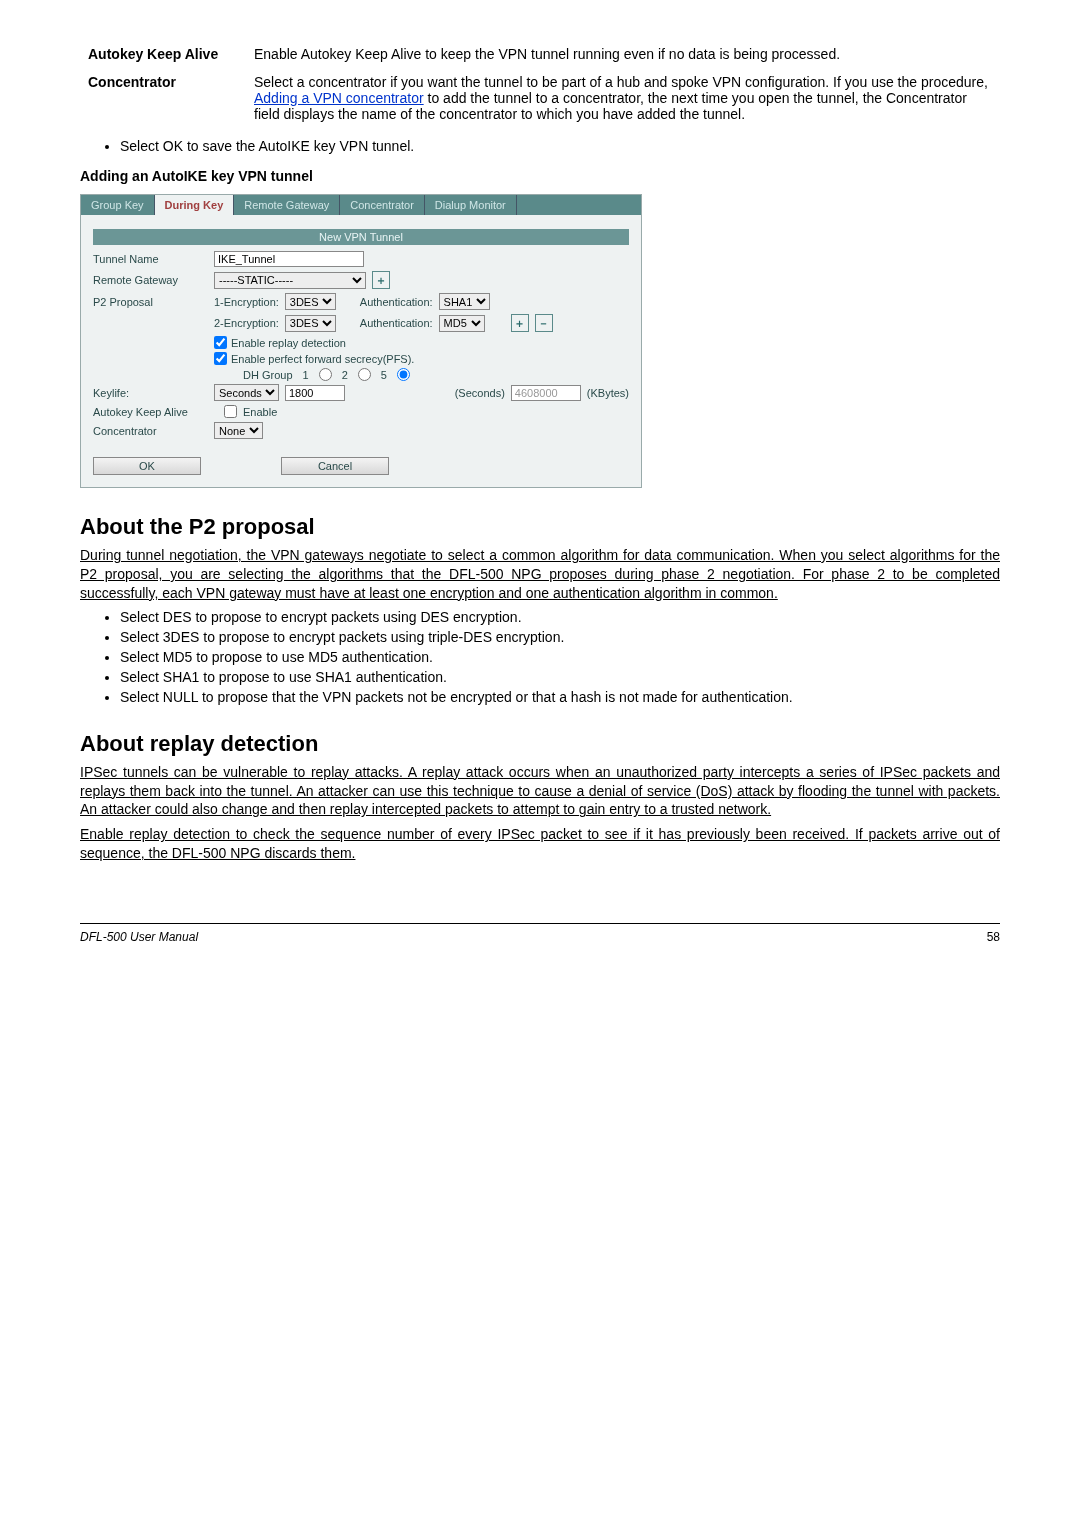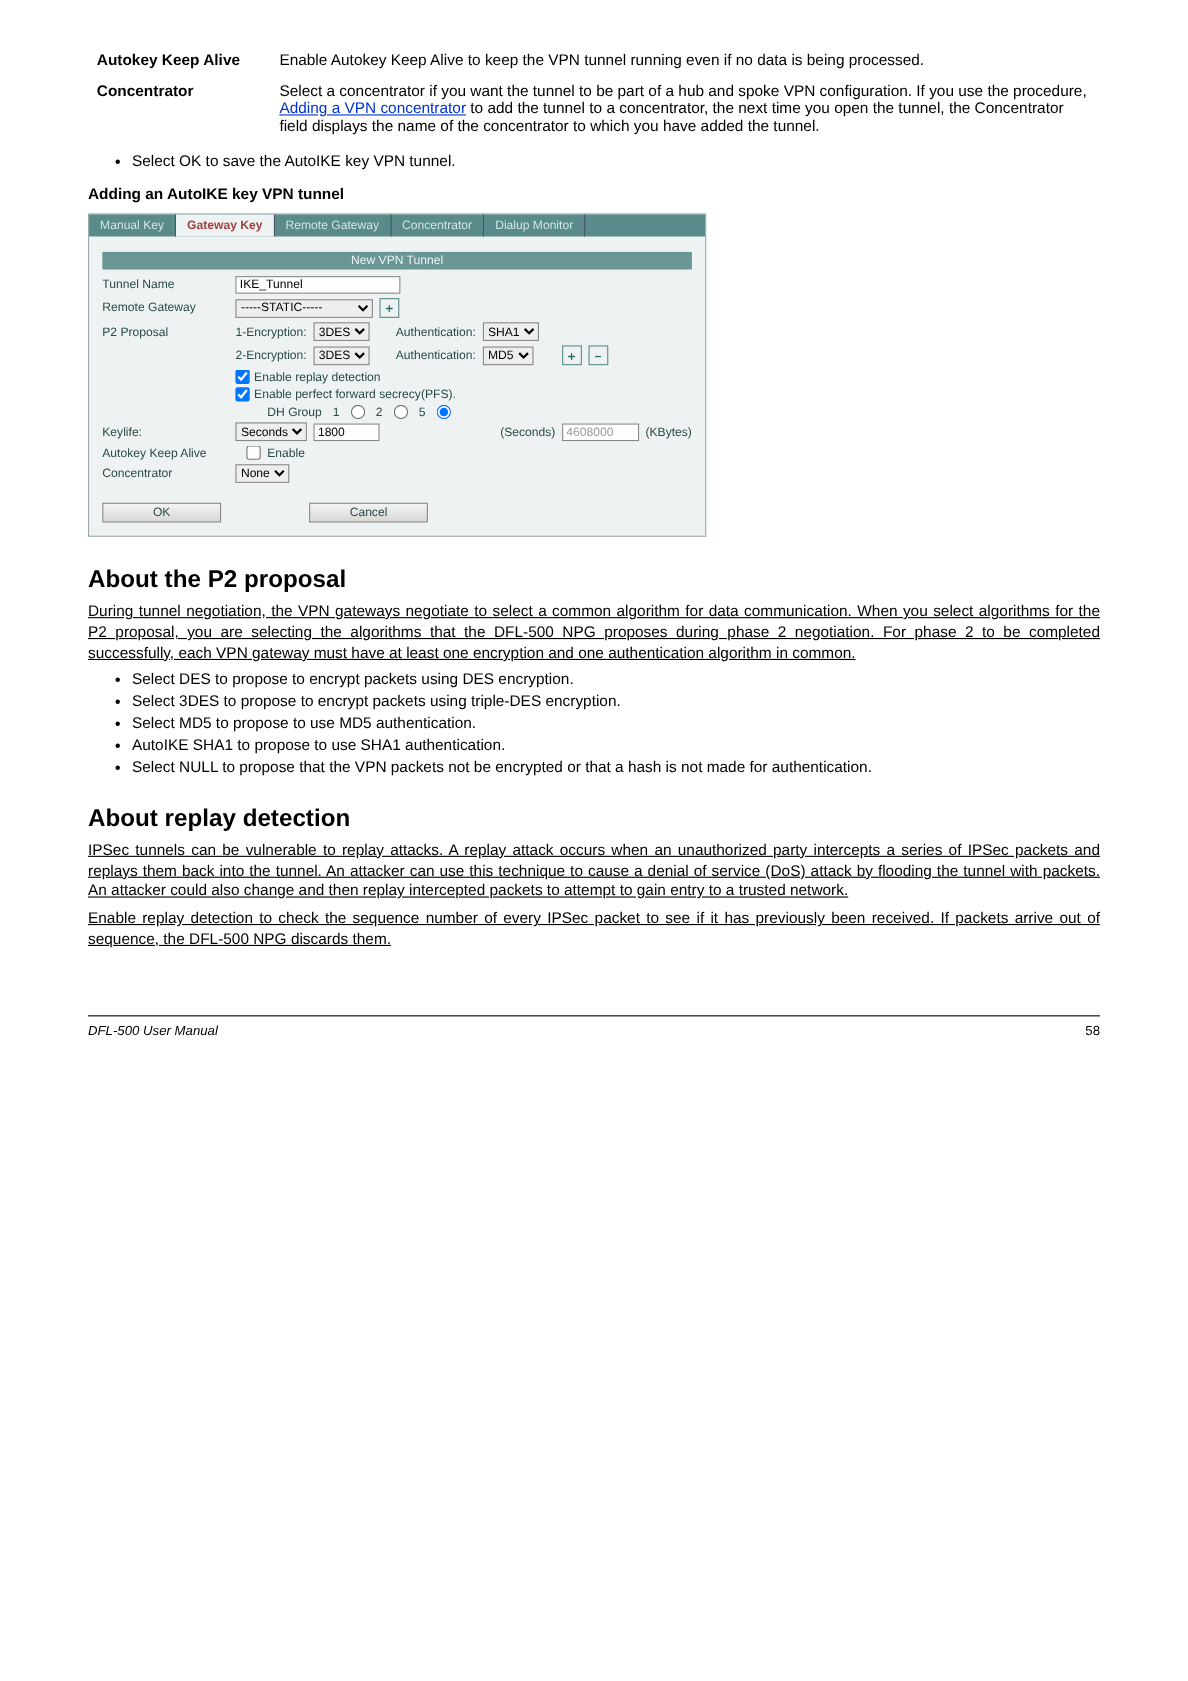--- a/index.html
+++ b/index.html
@@ -191,37 +191,37 @@
   </table>
 
 <ul class="outer">
   <li>Select OK to save the AutoIKE key VPN tunnel.</li>
 </ul>
 
 <div class="sub-heading">Adding an AutoIKE key VPN tunnel</div>
 
 <div class="app-shot">
   <div class="tabs">
-    <div class="tab">Manual Key</div>
-    <div class="tab active">Gateway Key</div>
+    <div class="tab">Group Key</div>
+    <div class="tab active">During Key</div>
     <div class="tab">Remote Gateway</div>
     <div class="tab">Concentrator</div>
     <div class="tab">Dialup Monitor</div>
   </div>
   <div class="panel">
     <div class="panel-title">New VPN Tunnel</div>
 
     <div class="form-row">
       <span class="form-label">Tunnel Name</span>
       <input type="text" class="sm" style="width: 150px;" value="IKE_Tunnel">
     </div>
 
     <div class="form-row">
       <span class="form-label">Remote Gateway</span>
-      <select class="sm" style="width:125px">
+      <select class="sm" style="width:152px">
         <option>-----STATIC-----</option>
       </select>
       <span class="icon-btn">＋</span>
     </div>
 
     <div class="form-row">
       <span class="form-label">P2 Proposal</span>
       <span class="inline-label">1-Encryption:</span>
       <select class="sm"><option>3DES</option></select>
       <span style="width:12px"></span>
@@ -285,21 +285,21 @@
     </div>
   </div>
 </div>
 
 <h2 class="section">About the P2 proposal</h2>
 <p class="body">During tunnel negotiation, the VPN gateways negotiate to select a common algorithm for data communication. When you select algorithms for the P2 proposal, you are selecting the algorithms that the DFL-500 NPG proposes during phase 2 negotiation. For phase 2 to be completed successfully, each VPN gateway must have at least one encryption and one authentication algorithm in common.</p>
 <ul class="outer">
   <li>Select DES to propose to encrypt packets using DES encryption.</li>
   <li>Select 3DES to propose to encrypt packets using triple-DES encryption.</li>
   <li>Select MD5 to propose to use MD5 authentication.</li>
-  <li>AutoIKE SHA1 to propose to use SHA1 authentication.</li>
+  <li>Select SHA1 to propose to use SHA1 authentication.</li>
   <li>Select NULL to propose that the VPN packets not be encrypted or that a hash is not made for authentication.</li>
 </ul>
 
 <h2 class="section">About replay detection</h2>
 <p class="body">IPSec tunnels can be vulnerable to replay attacks. A replay attack occurs when an unauthorized party intercepts a series of IPSec packets and replays them back into the tunnel. An attacker can use this technique to cause a denial of service (DoS) attack by flooding the tunnel with packets. An attacker could also change and then replay intercepted packets to attempt to gain entry to a trusted network.</p>
 <p class="body">Enable replay detection to check the sequence number of every IPSec packet to see if it has previously been received. If packets arrive out of sequence, the DFL-500 NPG discards them.</p>
 
 <div class="footer-line">
   <span>DFL-500 User Manual</span>
   <span class="page-num">58</span>

